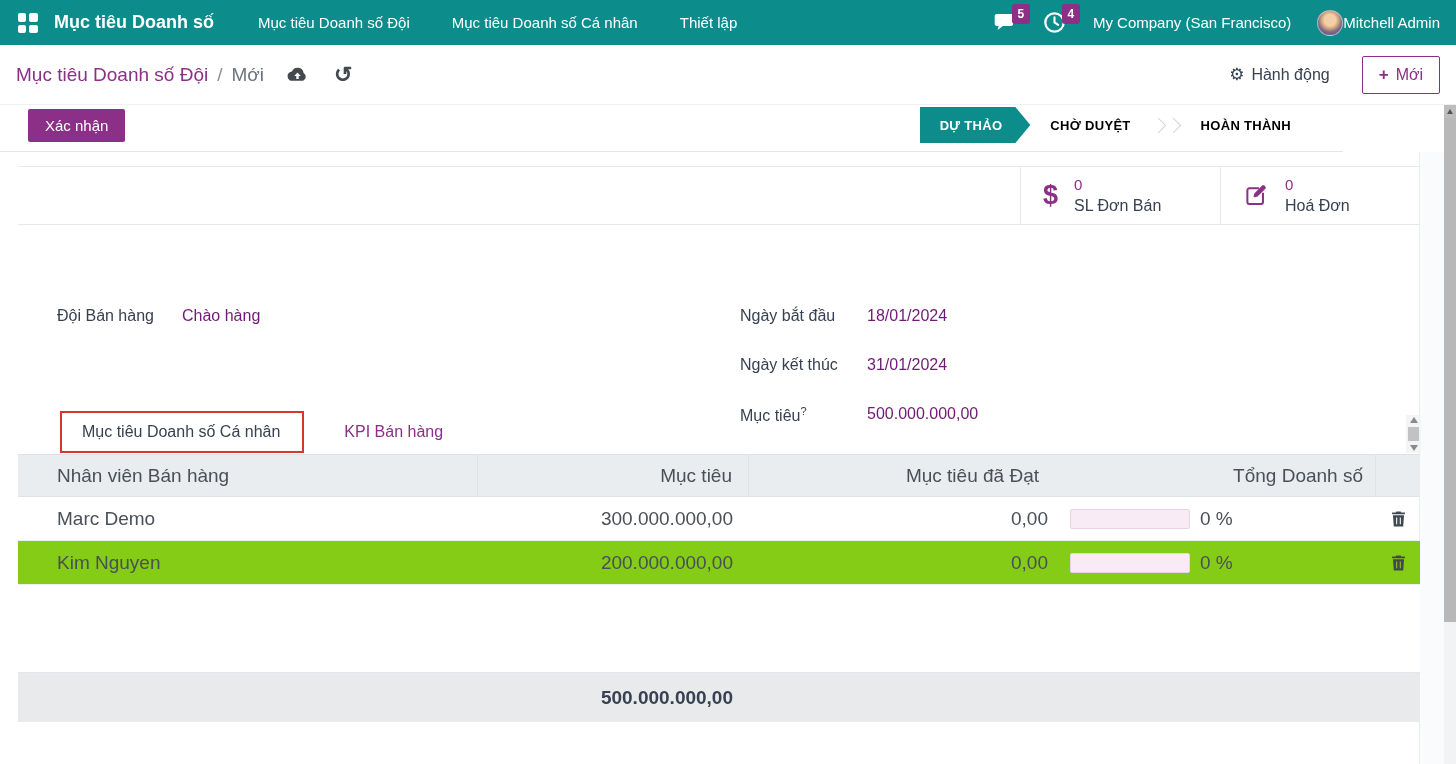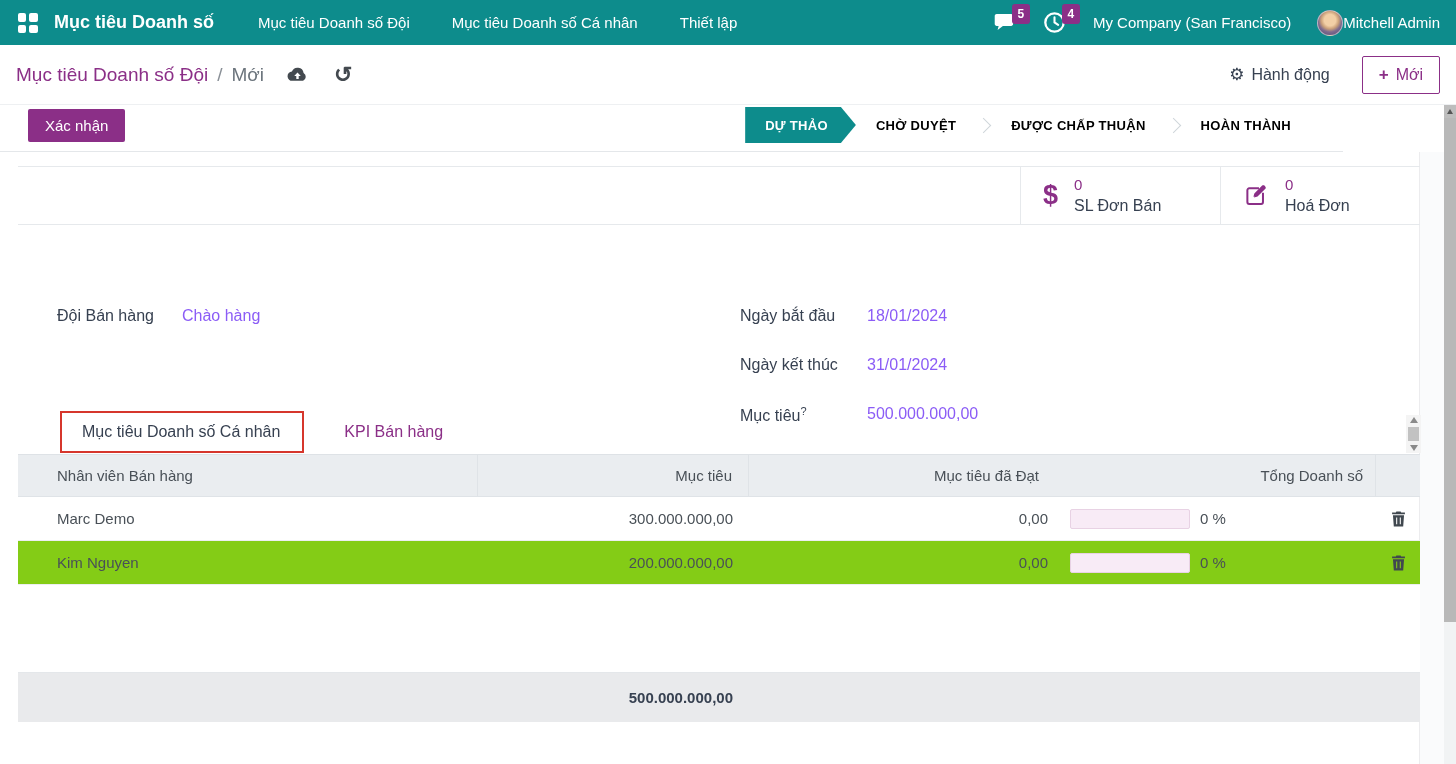--- a/index.html
+++ b/index.html
@@ -72,39 +72,39 @@
                  border-left:1px solid #e6e9ec; cursor:pointer; }
   .stat-icon { color:var(--accent,#8b2f87); flex:none; display:flex; align-items:center; }
   .dollar-glyph { font-size:27px; font-weight:700; color:var(--accent,#8b2f87); }
   .stat-text { display:flex; flex-direction:column; line-height:1.35; }
   .stat-value { color:var(--accent,#8b2f87); font-size:15px; }
   .stat-label { color:#374151; font-size:16px; }
 
   .fields { position:absolute; left:0; top:95px; width:1420px; }
   .field-row { position:absolute; display:flex; font-size:16px; }
   .field-label { color:#374151; font-weight:500; }
-  .field-value { color:#8b5cf6; }
+  .field-value { color:#701a75; }
   .row-team  { left:57px;  top:60px; }
   .row-team .field-label { width:125px; }
   .row-start { left:740px; top:60px; }
   .row-end   { left:740px; top:109px; }
   .row-goal  { left:740px; top:158px; }
   .row-start .field-label, .row-end .field-label, .row-goal .field-label { width:127px; }
   sup.help { font-size:11px; color:#374151; }
 
   .tabs { position:absolute; left:18px; top:258px; width:1402px; height:45px;
           border-bottom:1px solid #dee2e6; display:flex; align-items:center; }
   .tab { font-size:16px; padding:0 22px; height:45px; display:flex; align-items:center; cursor:pointer; }
   .tab.active { color:#374151; margin-left:42px; }
   .tab.inactive { color:var(--accent,#8b2f87); margin-left:20px; }
   .annotation-box { position:absolute; left:60px; top:259px; width:244px; height:42px;
                     border:2px solid var(--annotation,#d6362c); pointer-events:none; z-index:5; }
 
   
-  .goal-table { position:absolute; left:18px; top:303px; width:1402px; font-size:15px; }
+  .goal-table { position:absolute; left:18px; top:303px; width:1402px; font-size:19px; }
   .t-row { display:flex; align-items:center; height:44px; border-bottom:1px solid #ecEEf1; }
   .t-row { border-bottom:1px solid #eceef1; }
   .t-head { height:42px; background:#eaedf0; border-bottom:1px solid #dfe3e7; color:#495057; }
   .c1 { width:460px; padding-left:39px; }
   .c2 { width:271px; text-align:right; padding-right:16px; }
   .c3 { width:311px; text-align:right; padding-right:12px; }
   .c4 { width:316px; display:flex; align-items:center; padding-left:10px; gap:10px; }
   .c4.head-right { display:block; text-align:right; padding-right:26px; }
   .c5 { width:44px; display:flex; justify-content:center; }
   .t-head .cell { font-weight:400; }
@@ -203,21 +203,20 @@
       </button>
     </div>
   </div>
 
   <div class="statusbar">
     <button class="confirm-button">Xác nhận</button>
     <div class="stages">
       <div class="stage active">DỰ THẢO</div>
       <div class="stage">CHỜ DUYỆT</div>
       <span class="stage-sep"></span>
-      <div class="stage">ĐƯỢC CHẤP THUẬN</div>
       <span class="stage-sep"></span>
       <div class="stage">HOÀN THÀNH</div>
     </div>
   </div>
 
   <div class="main">
     <div class="sheet">
 
       <div class="buttonbox-row">
         <div class="stat-button">

